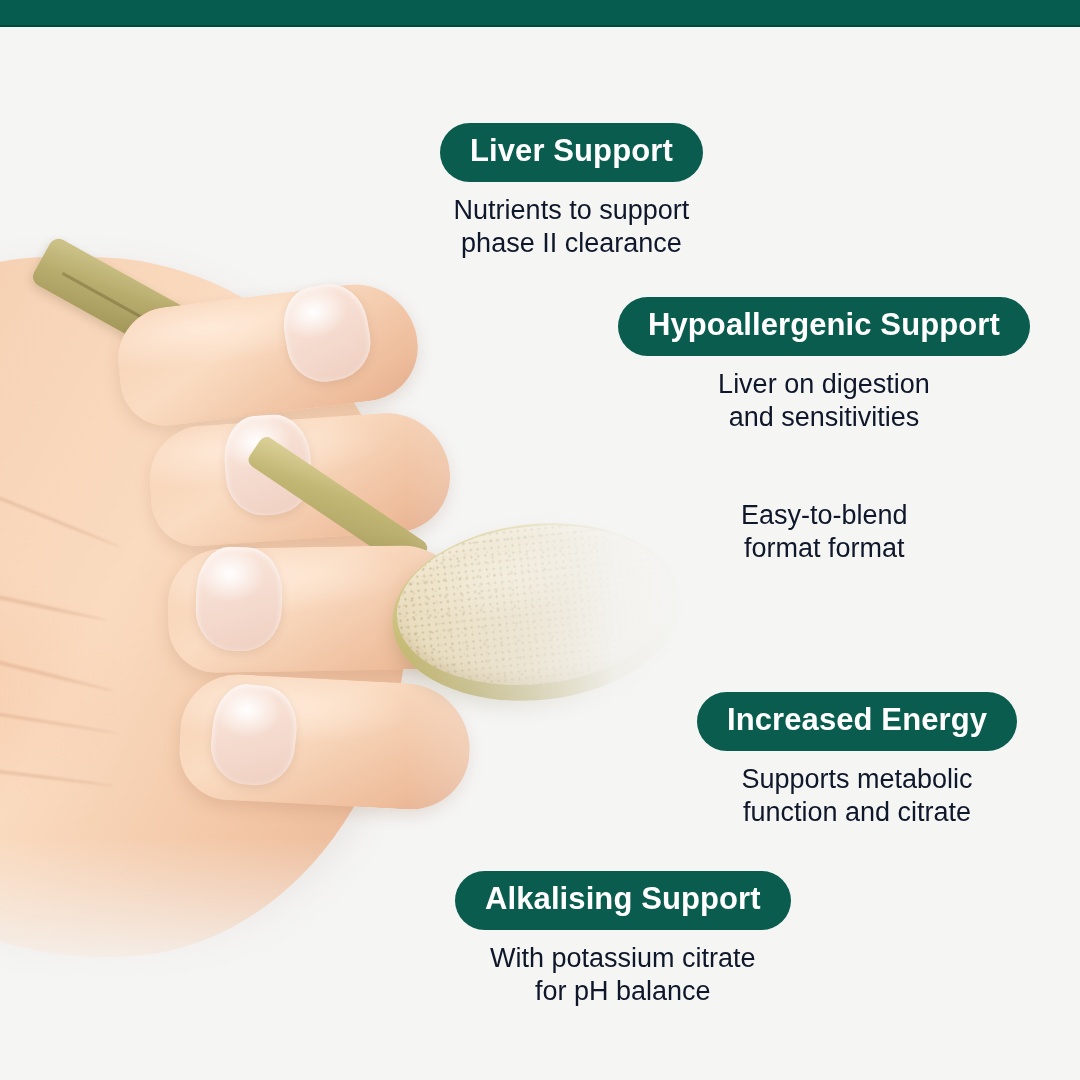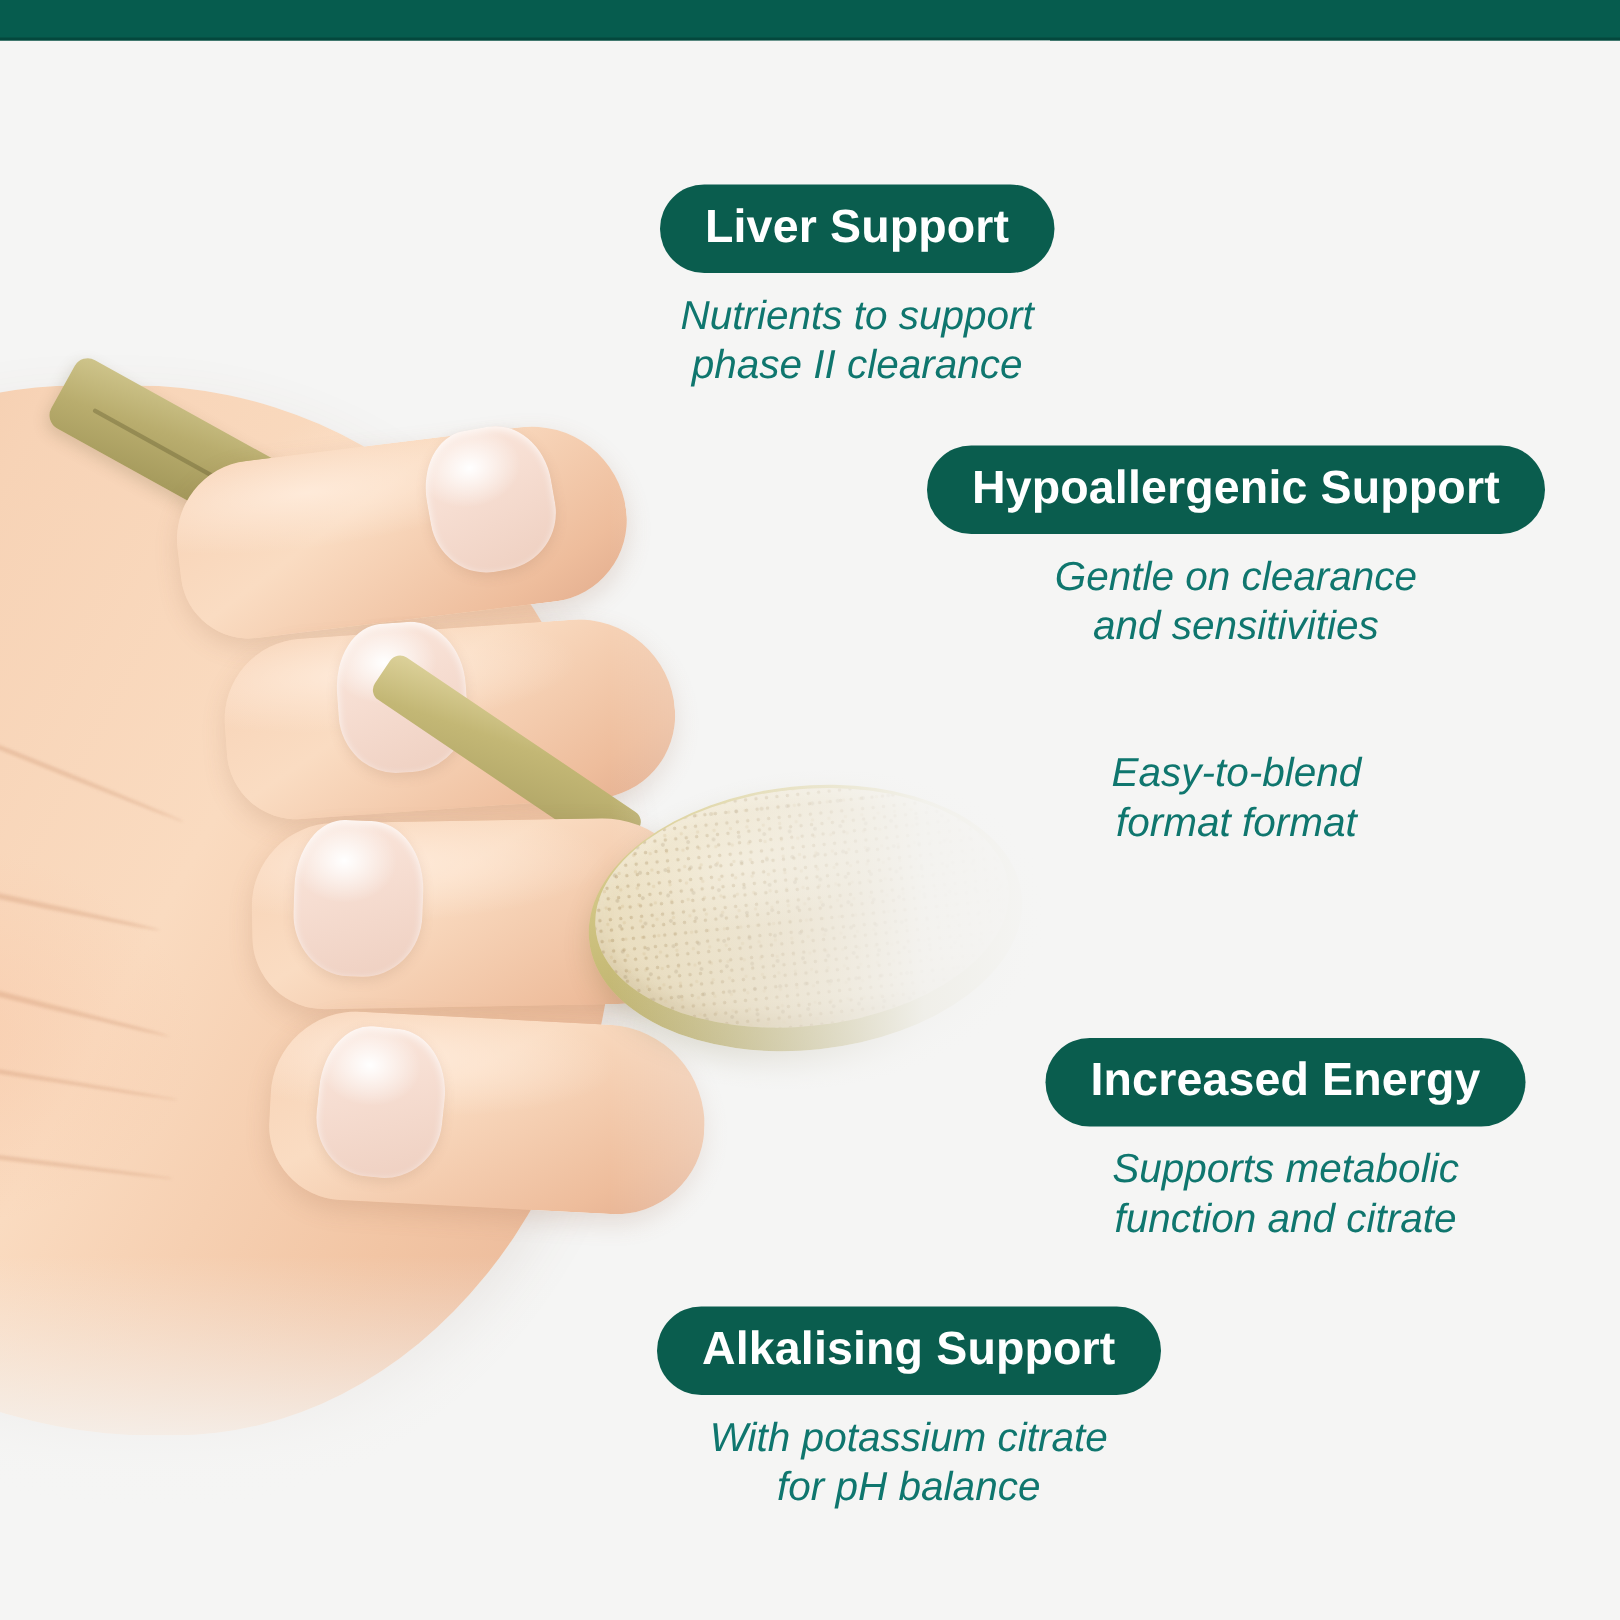--- a/index.html
+++ b/index.html
@@ -228,32 +228,31 @@
     font-size: 31px;
     font-weight: bold;
     line-height: 1;
     padding: 12px 30px 16px;
     border-radius: 999px;
     white-space: nowrap;
     letter-spacing: .1px;
   }
   .desc {
     margin-top: 12px;
-    color: #0f766e;
+    color: #0f172a;
     font-size: 27px;
     line-height: 33px;
     white-space: pre-line;
-    font-style: italic;
   }
 
   .benefit.b1 { left: 440px; top: 123px; }
   .benefit.b2 { left: 618px; top: 297px; }
   .benefit.b3 { left: 741px; top: 487px; }
   .benefit.b4 { left: 697px; top: 692px; }
-  .benefit.b5 { left: 438px; top: 871px; }
+  .benefit.b5 { left: 455px; top: 871px; }
 </style>
 </head>
 <body>
 
 <div id="page">
 
   <div class="top-band"></div>
 
   <div class="photo">
     <div class="hand">
@@ -288,21 +287,21 @@
   </div>
 
   <div class="benefit b1">
     <div class="pill">Liver Support</div>
     <div class="desc">Nutrients to support
 phase II clearance</div>
   </div>
 
   <div class="benefit b2">
     <div class="pill">Hypoallergenic Support</div>
-    <div class="desc">Gentle on clearance
+    <div class="desc">Liver on digestion
 and sensitivities</div>
   </div>
 
   <div class="benefit b3">
     <div class="desc">Easy-to-blend
 format format</div>
   </div>
 
   <div class="benefit b4">
     <div class="pill">Increased Energy</div>

